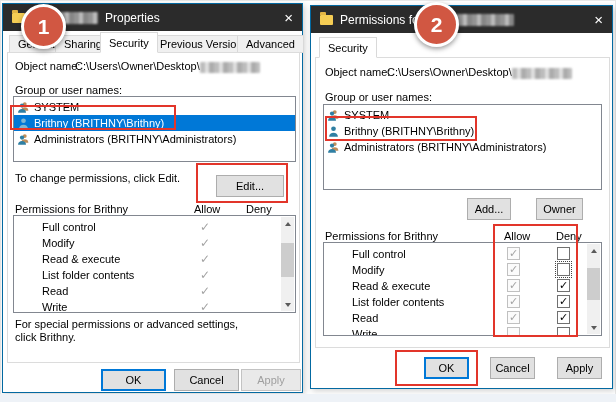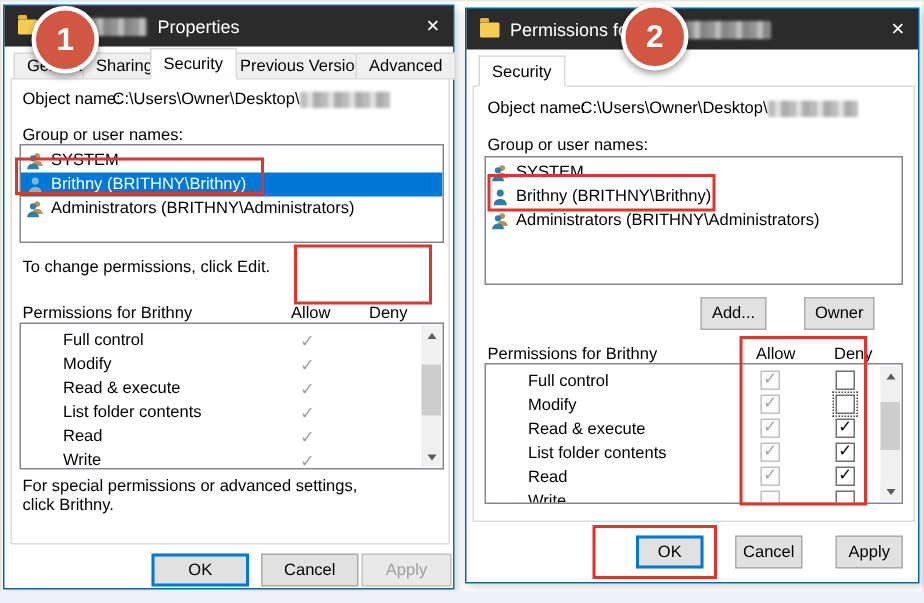--- a/index.html
+++ b/index.html
@@ -126,20 +126,23 @@
       <div class="lrow">
         <svg class="person-svg" viewBox="0 0 16 16">
             <use href="#user-shape" fill="#bd8d5a" transform="translate(3,0) scale(0.82)"></use>
             <use href="#user-shape" fill="#2f7fa3" transform="translate(-1,1.5) scale(0.9)"></use>
           </svg>
         <span>Administrators (BRITHNY\Administrators)</span>
       </div>
     </div>
 
     <span class="lbl" style="left:12px; top:168px;">To change permissions, click Edit.</span>
+    <div class="btn" style="left:213px; top:171px; width:68px; height:22px;">
+        <span>Edit...</span>
+      </div>
 
     <span class="lbl" style="left:12px; top:199px;">Permissions for Brithny</span>
     <span class="lbl" style="left:191px; top:199px;">Allow</span>
     <span class="lbl" style="left:243px; top:199px;">Deny</span>
 
     <div class="listbox" style="left:10px; top:211px; width:283px; height:98px; padding-top:3px;">
       <div class="permrow">
           <span class="pname">Full control</span>
           <span class="graycheck" style="left:186px;">✓</span>
         </div>

